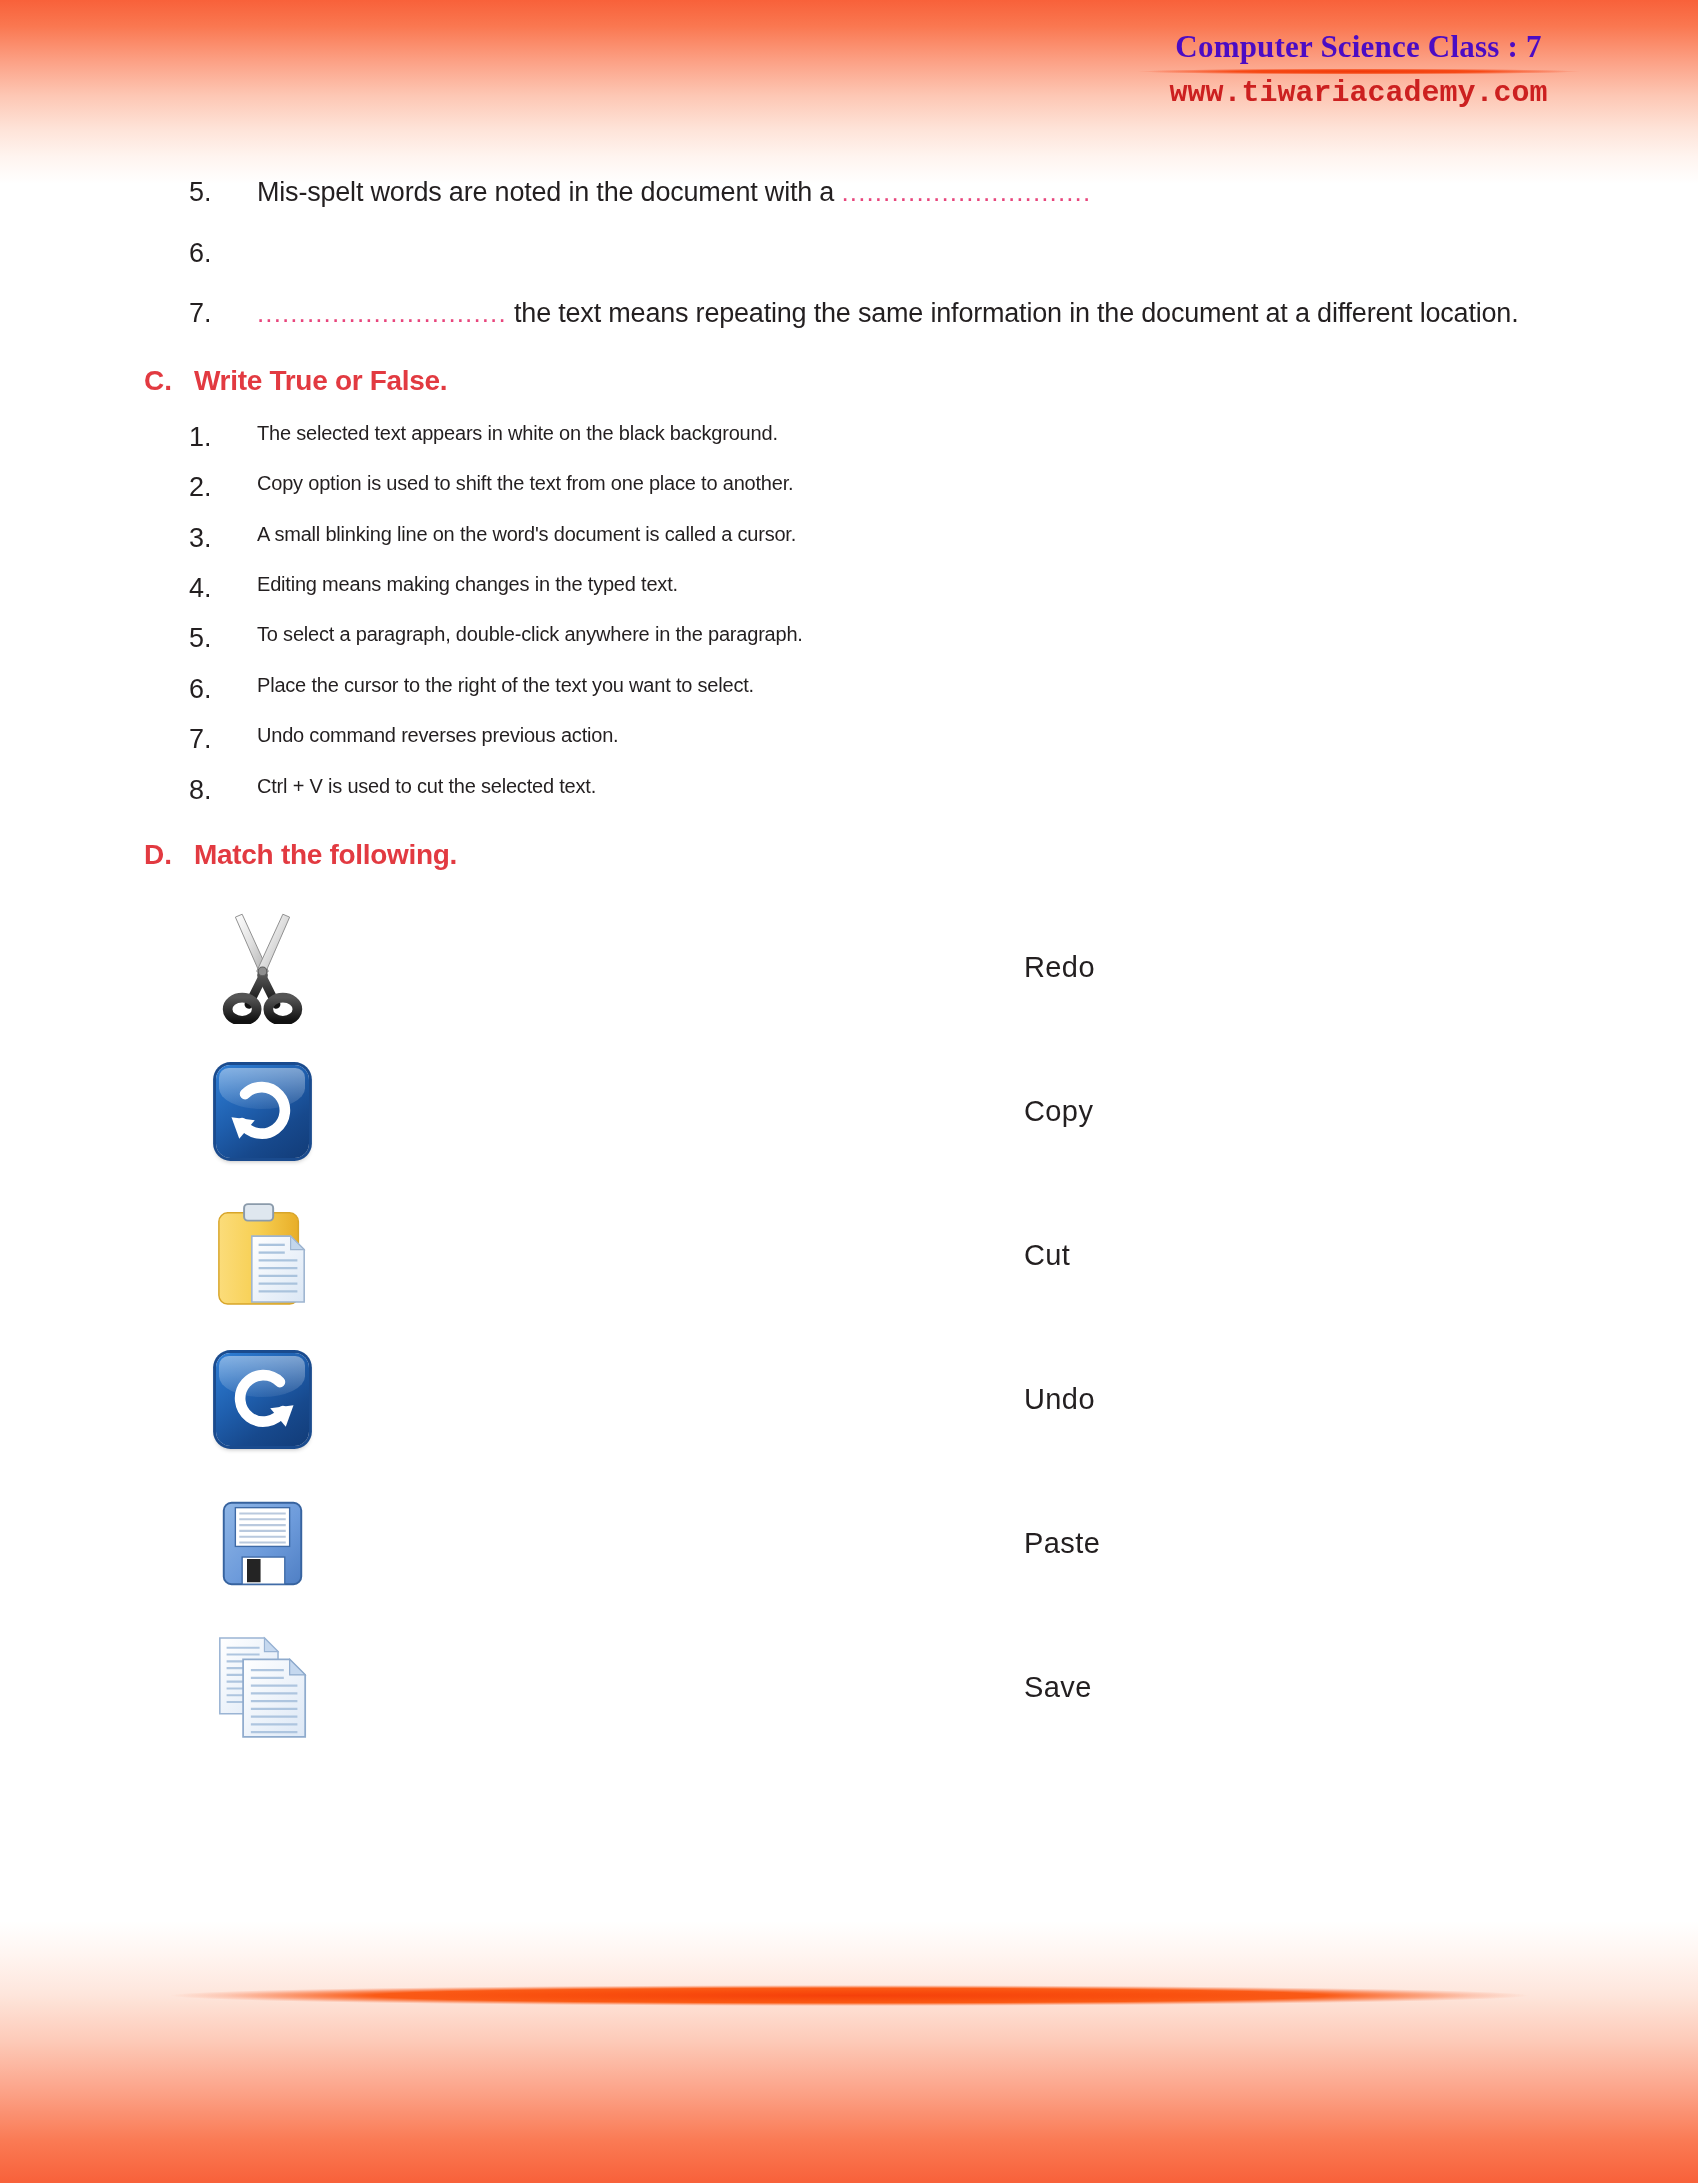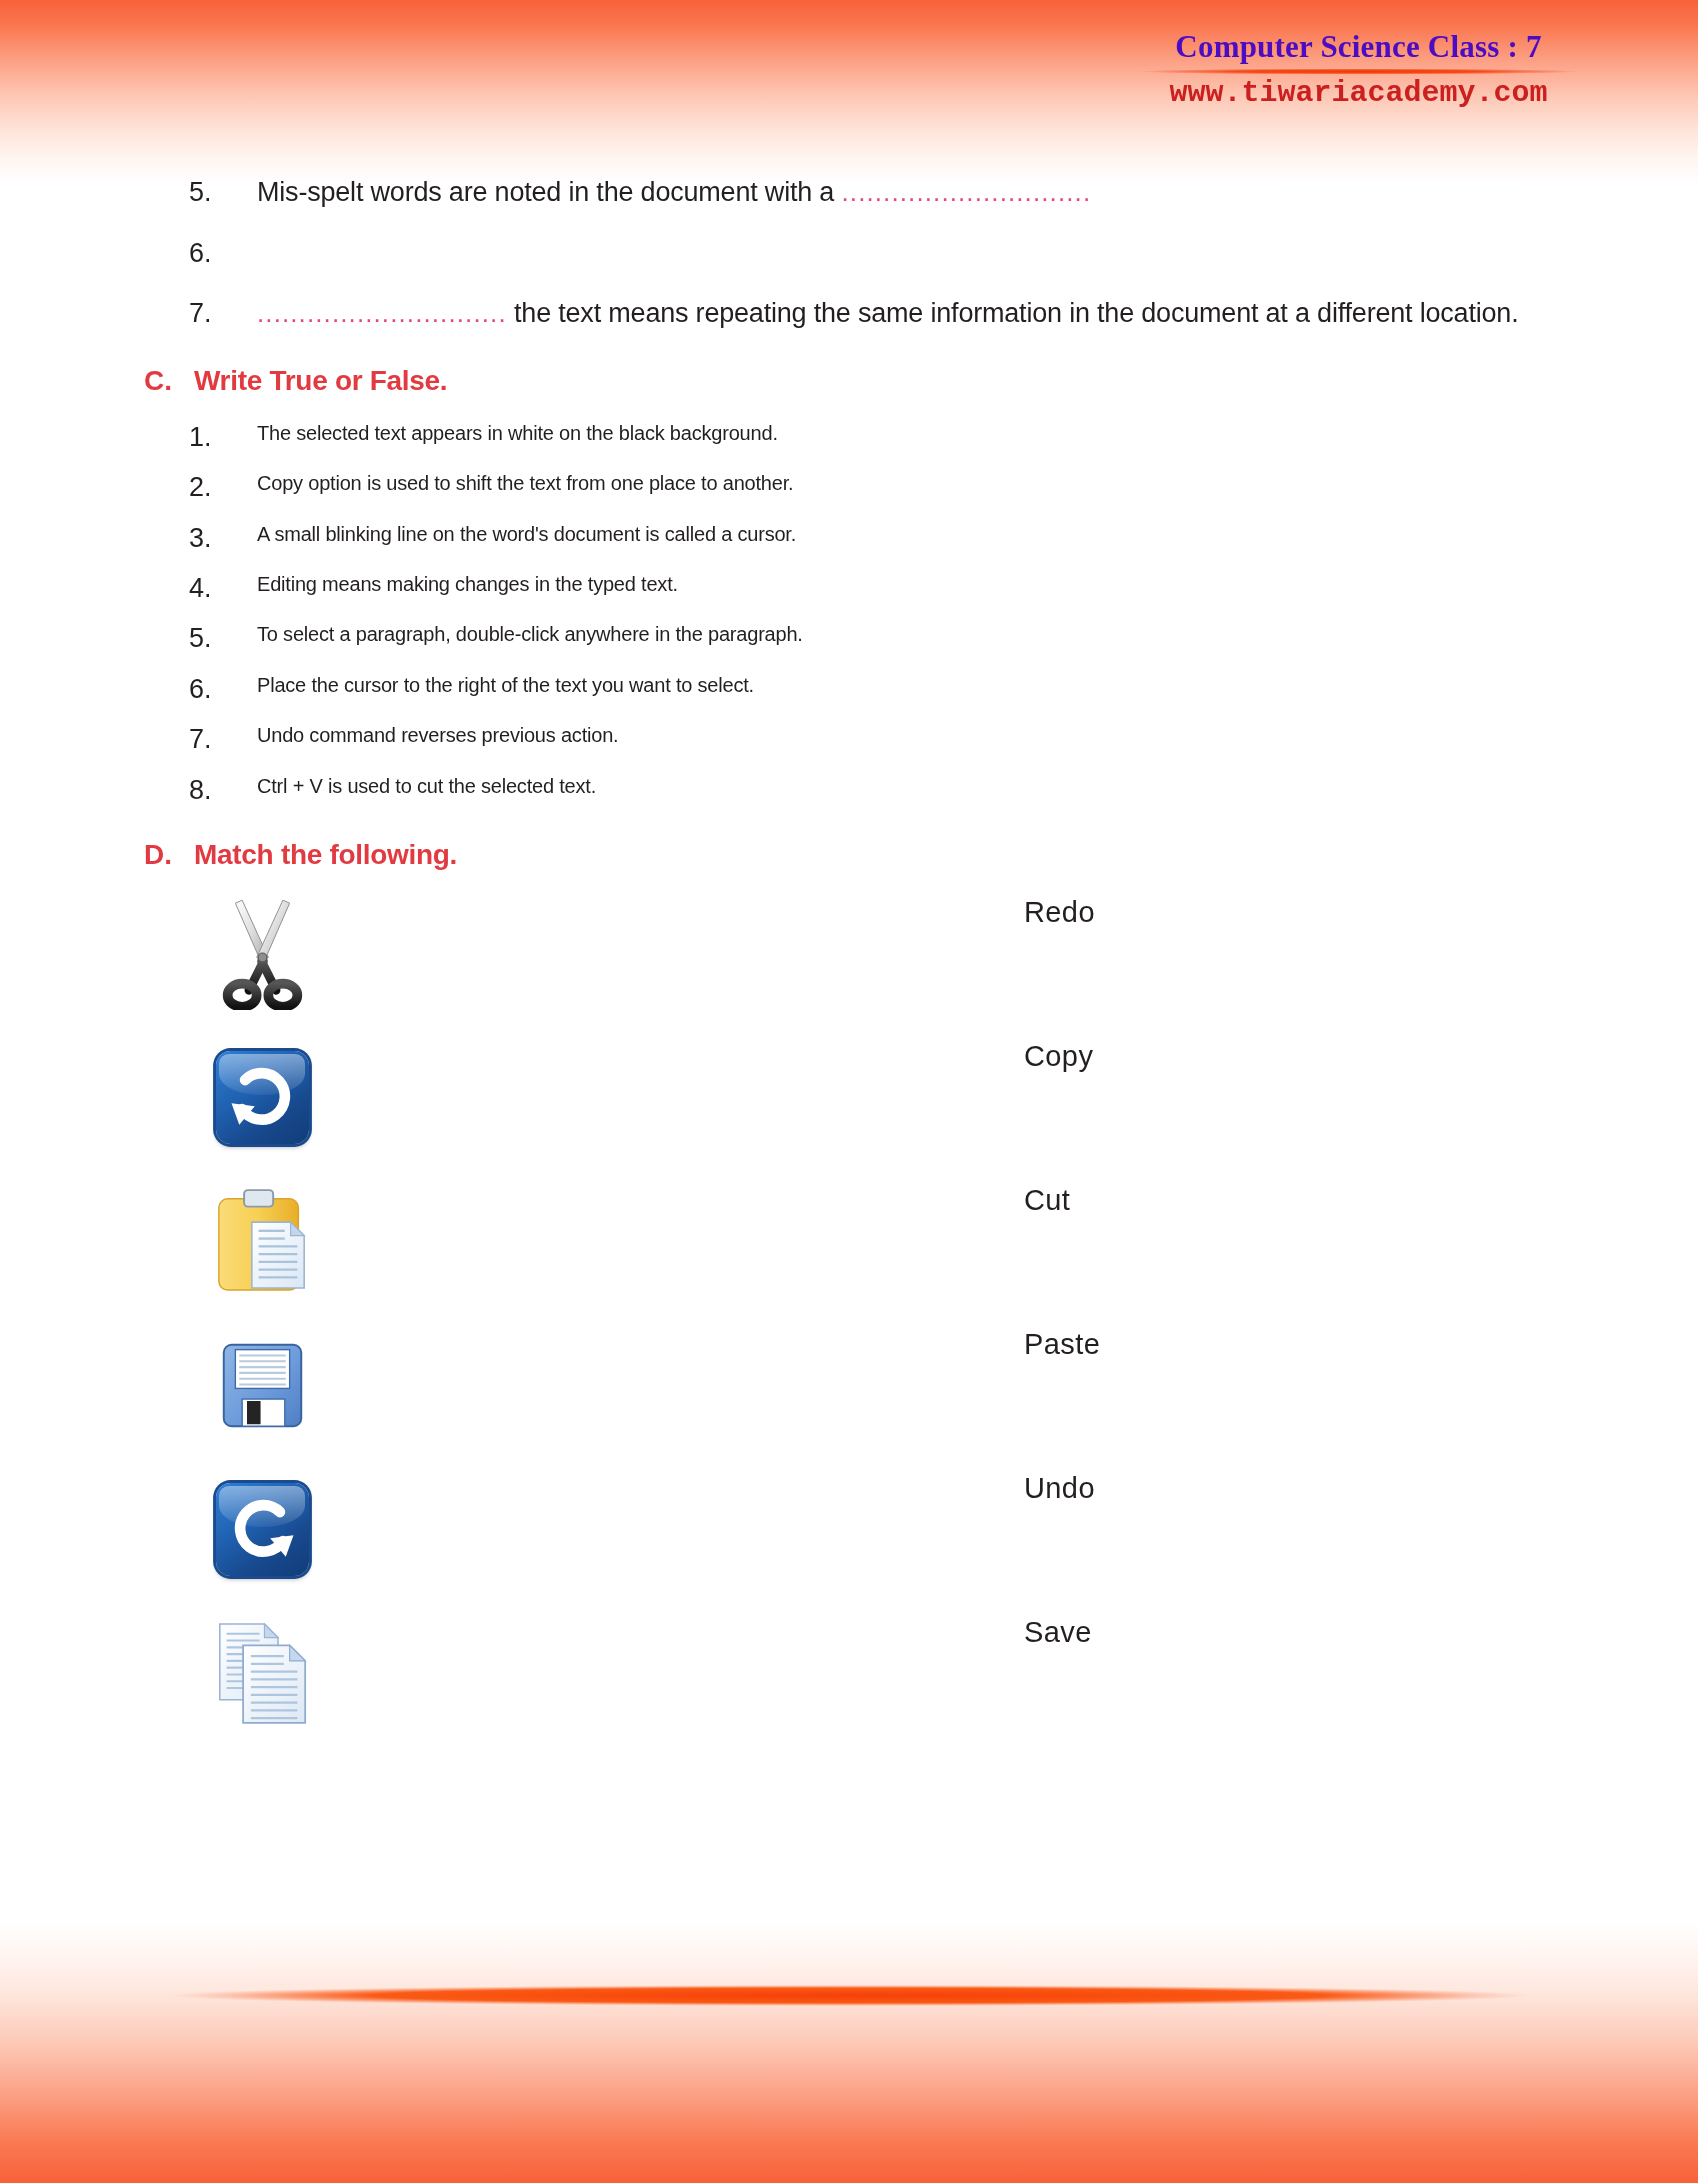--- a/index.html
+++ b/index.html
@@ -171,20 +171,21 @@
   }
 
   
   .match-wrap {
     position: relative;
     margin-top: 21.3px;
     padding-left: 204px;
   }
   .match-row {
     display: flex;
+    align-items: center;
     height: 144px;
   }
   .match-icon-cell {
     flex: 0 0 116px;
     display: flex;
     align-items: center;
     justify-content: center;
     height: 116px;
   }
   .match-spacer { flex: 0 0 704px; }
@@ -383,20 +384,33 @@
                 <line x1="45" y1="93" x2="85" y2="93"></line>
               </g>
             </svg>
           </div>
           <div class="match-spacer"></div>
           <div class="match-label">Cut</div>
         </div>
 
         <div class="match-row">
           <div class="match-icon-cell">
+            <div class="blue-tile">
+              <svg width="93" height="93" viewBox="0 0 96 96">
+                <path d="M66 30 A24 24 0 1 0 69 60" fill="none" stroke="#ffffff" stroke-width="11" stroke-linecap="round"></path>
+                <polygon points="80,54 56,57 72,76" fill="#ffffff"></polygon>
+              </svg>
+            </div>
+          </div>
+          <div class="match-spacer"></div>
+          <div class="match-label">Undo</div>
+        </div>
+
+        <div class="match-row">
+          <div class="match-icon-cell">
             <svg class="ic-floppy" viewBox="0 0 96 96">
               <defs>
                 <linearGradient id="flopB" x1="0" y1="0" x2="1" y2="1">
                   <stop offset="0%" stop-color="#8fb6e6"></stop>
                   <stop offset="55%" stop-color="#6d9bdb"></stop>
                   <stop offset="100%" stop-color="#4f7fc4"></stop>
                 </linearGradient>
               </defs>
               <path d="M8 14 A8 8 0 0 1 16 6 H80 A8 8 0 0 1 88 14 V82 A8 8 0 0 1 80 90 H16 A8 8 0 0 1 8 82 Z" fill="url(#flopB)" stroke="#37639f" stroke-width="2"></path>
 
@@ -409,33 +423,20 @@
                 <line x1="24" y1="41" x2="72" y2="41"></line>
                 <line x1="24" y1="47" x2="72" y2="47"></line>
               </g>
 
               <rect x="27" y="62" width="44" height="28" fill="#ffffff" stroke="#3e6aa6" stroke-width="1.4"></rect>
               <rect x="32" y="64" width="14" height="24" fill="#242424"></rect>
             </svg>
           </div>
           <div class="match-spacer"></div>
           <div class="match-label">Paste</div>
-        </div>
-
-        <div class="match-row">
-          <div class="match-icon-cell">
-            <div class="blue-tile">
-              <svg width="93" height="93" viewBox="0 0 96 96">
-                <path d="M66 30 A24 24 0 1 0 69 60" fill="none" stroke="#ffffff" stroke-width="11" stroke-linecap="round"></path>
-                <polygon points="80,54 56,57 72,76" fill="#ffffff"></polygon>
-              </svg>
-            </div>
-          </div>
-          <div class="match-spacer"></div>
-          <div class="match-label">Undo</div>
         </div>
 
         <div class="match-row">
           <div class="match-icon-cell">
             <svg class="ic-docs" viewBox="0 0 100 110">
               <defs>
                 <linearGradient id="docA" x1="0" y1="0" x2="1" y2="1">
                   <stop offset="0%" stop-color="#ffffff"></stop>
                   <stop offset="100%" stop-color="#dde8f6"></stop>
                 </linearGradient>

